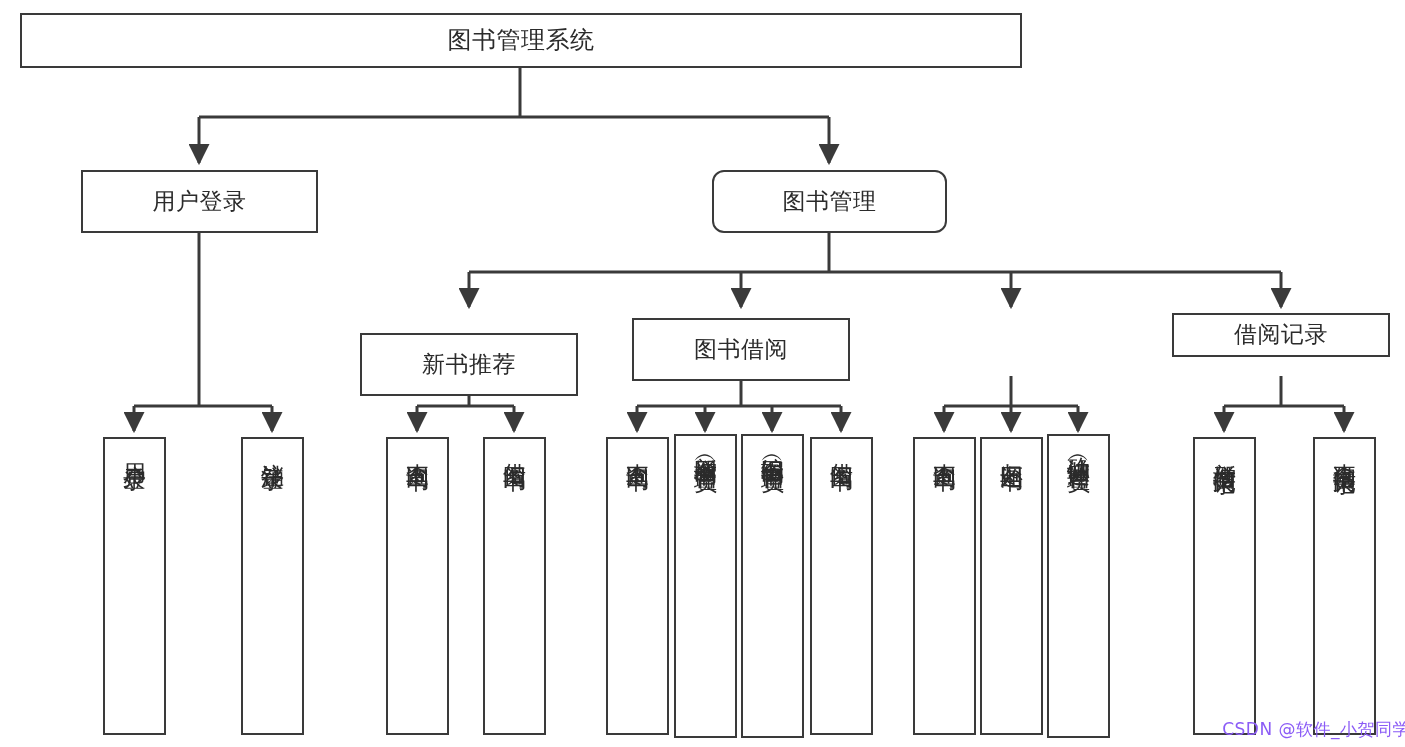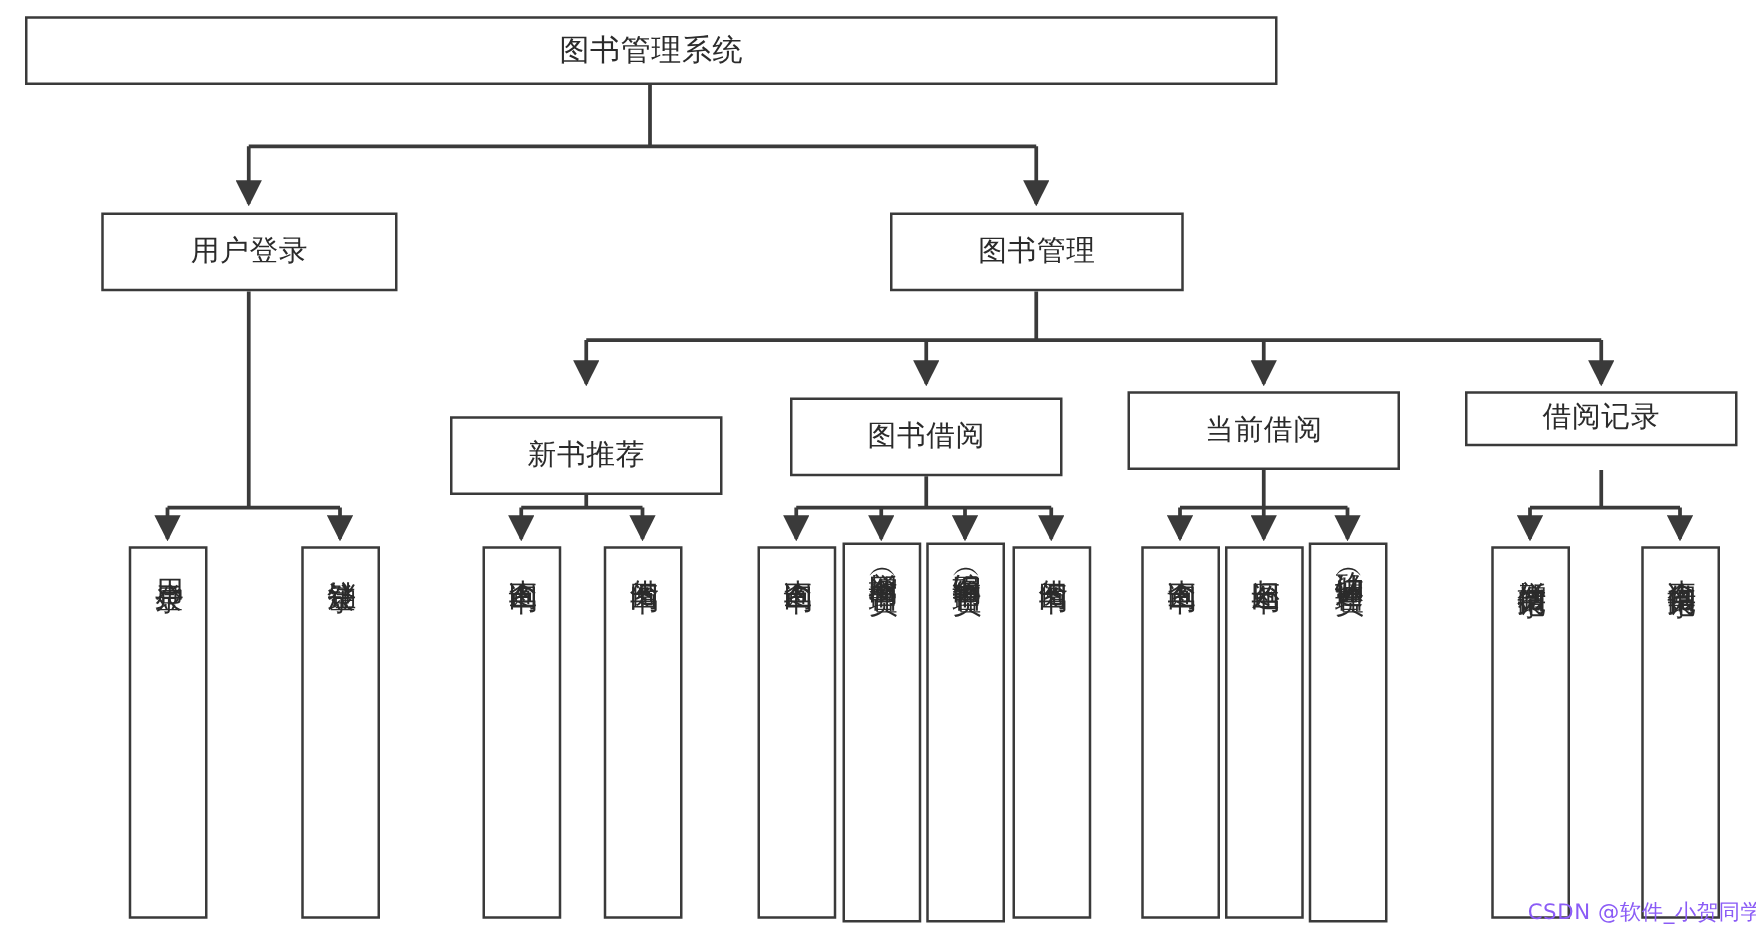--- a/index.html
+++ b/index.html
@@ -133,33 +133,30 @@
     </g>
   </svg>
 
   <div class="node root horiz" style="left:20px; top:13px; width:1002px; height:55px;">
     <span class="node-label">图书管理系统</span>
   </div>
 
   <div class="node horiz" style="left:81px; top:170px; width:237px; height:63px;">
     <span class="node-label">用户登录</span>
   </div>
-  <div class="node horiz" style="left:712px; top:170px; width:235px; height:63px;">
+  <div class="node horiz" style="left:712px; top:170px; width:235px; height:63px;border-radius:12px;">
     <span class="node-label">图书管理</span>
   </div>
 
   <div class="node horiz" style="left:360px; top:313px; width:218px; height:63px;margin-top:20px;">
     <span class="node-label">新书推荐</span>
   </div>
   <div class="node horiz" style="left:632px; top:318px; width:218px; height:63px;">
     <span class="node-label">图书借阅</span>
   </div>
-  <div class="node horiz" style="left:902px; top:313px; width:218px; height:63px;">
-    <span class="node-label">当前借阅</span>
-  </div>
   <div class="node horiz" style="left:1172px; top:313px; width:218px; height:44px;">
     <span class="node-label">借阅记录</span>
   </div>
 
   <div class="node vert" style="left:103px; top:437px; width:63px; height:298px;">
     <span class="node-label">用户登录</span>
   </div>
   <div class="node vert" style="left:241px; top:437px; width:63px; height:298px;">
     <span class="node-label">注销登录</span>
   </div>

